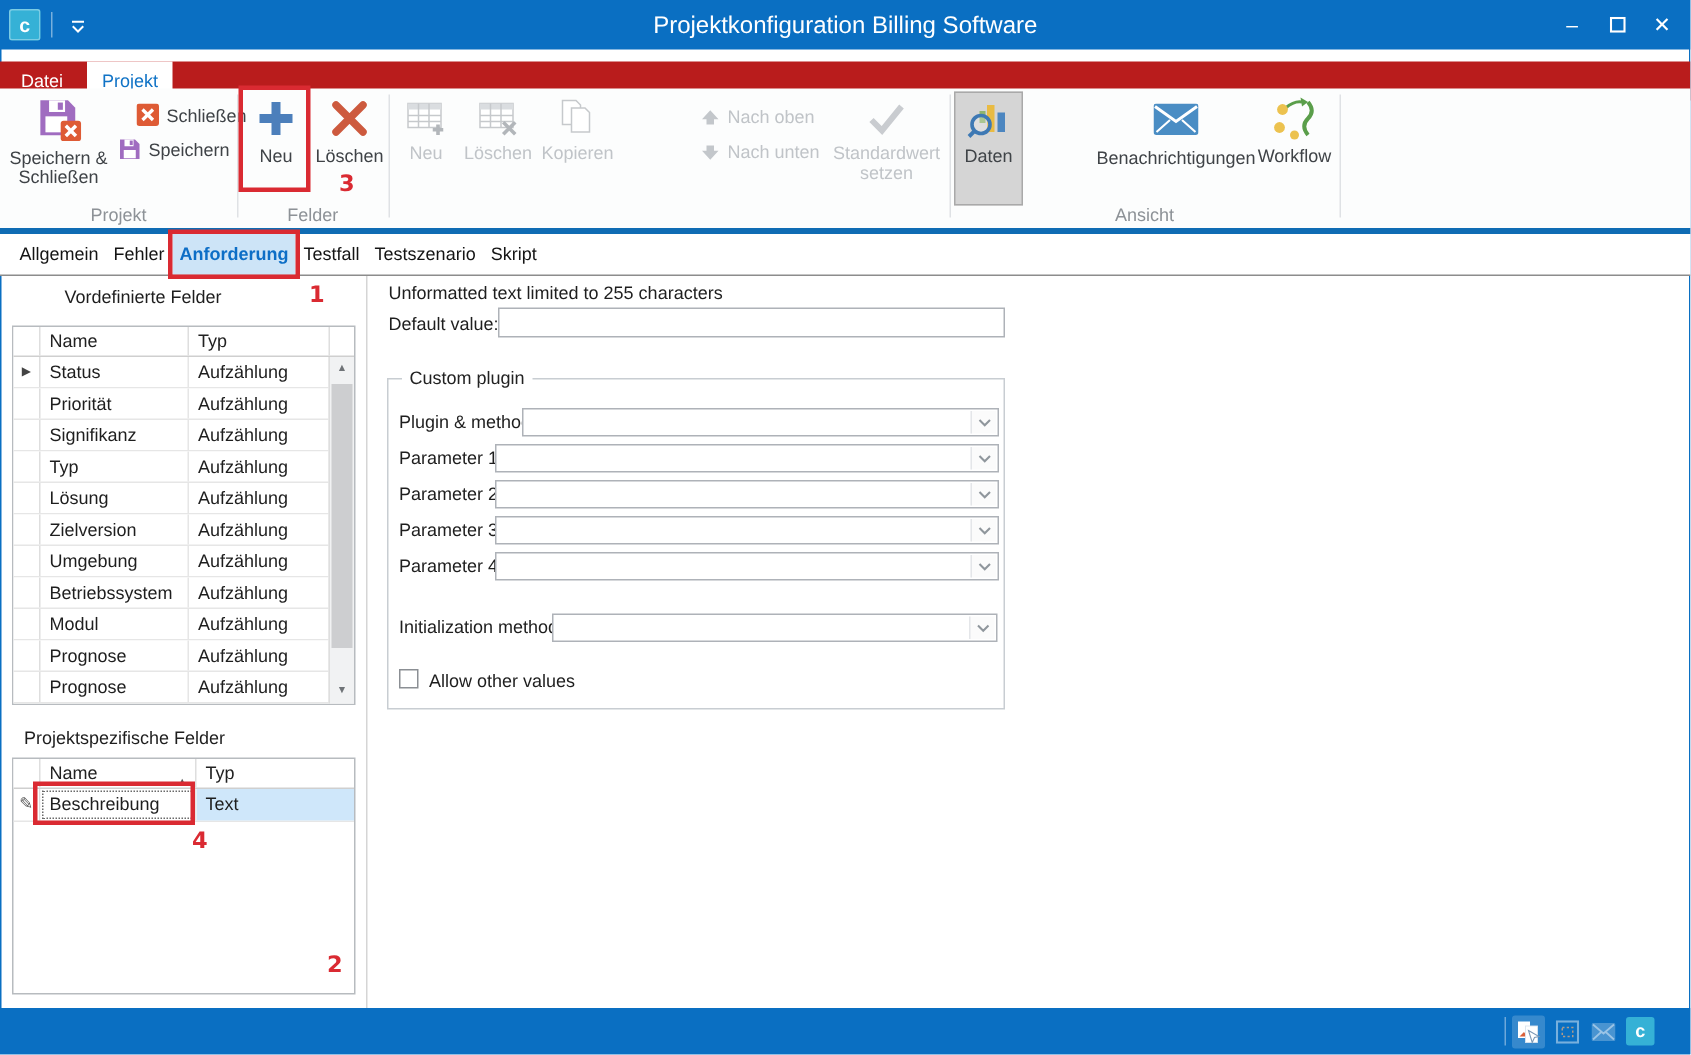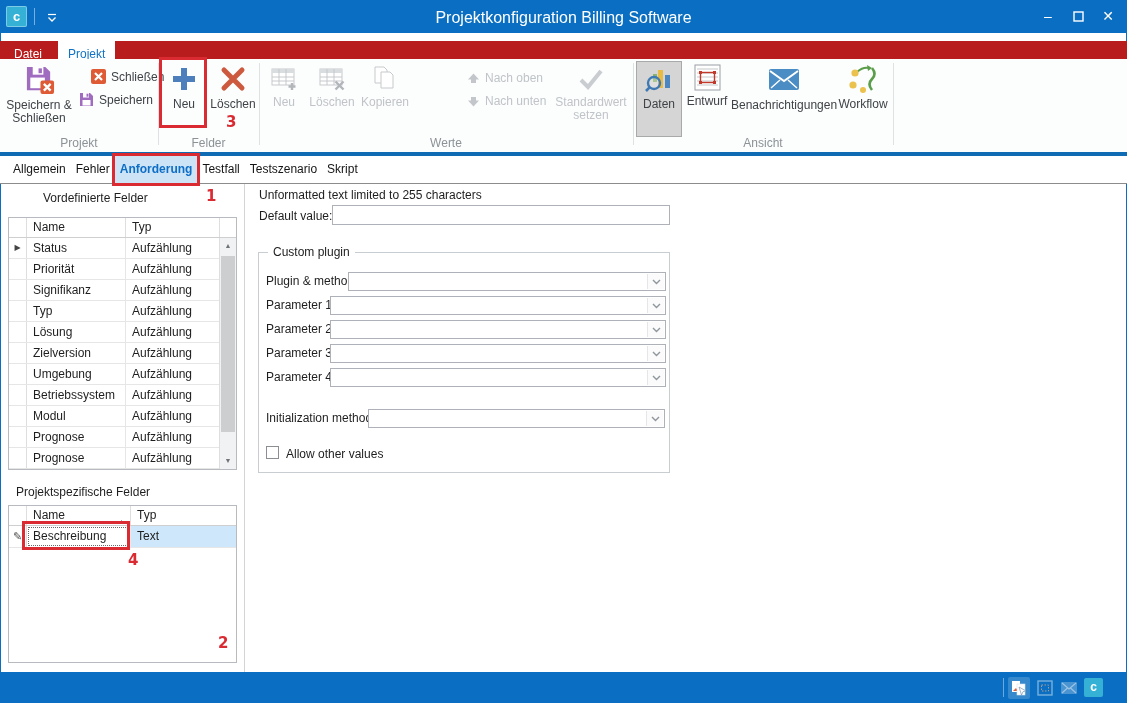--- a/index.html
+++ b/index.html
@@ -225,48 +225,33 @@
         </svg><span>Nach unten</span>
     </div>
     <div class="bigbtn dis" style="left:550px;width:82px;">
       <span class="bicon">
         <svg width="28" height="28" viewBox="0 0 28 28">
             <path d="M4 16l7 7L24 7" stroke="#c9ccd0" stroke-width="4" fill="none"></path>
           </svg>
       </span>
       <span class="blabel">Standardwert setzen</span>
     </div>
-    <div class="glabel" style="left:259px;width:374px;">Werte</div>
     <div class="gsep" style="left:633px;"></div>
 
     <div class="bigbtn sel-view" style="left:636px;width:46px;">
       <span class="bicon">
         <svg width="30" height="30" viewBox="0 0 30 30">
             <rect x="9" y="10" width="4" height="8" fill="#8fb56d"></rect>
             <rect x="14" y="6" width="5" height="18" fill="#e9bb43"></rect>
             <rect x="21" y="11" width="5" height="13" fill="#4c86c0"></rect>
             <circle cx="10" cy="19" r="6" fill="rgba(255,255,255,.25)" stroke="#3e79b4" stroke-width="2.4"></circle>
             <path d="M5.8 23.2L2 27" stroke="#3e79b4" stroke-width="2.6"></path>
           </svg>
       </span>
       <span class="blabel">Daten</span>
-    </div>
-    <div class="bigbtn" style="left:684px;width:46px;">
-      <span class="bicon">
-        <svg width="27" height="27" viewBox="0 0 27 27">
-            <rect x="1" y="1" width="25" height="25" fill="#fff" stroke="#9aa0a6"></rect>
-            <path d="M3 5h21M3 9h21M3 13h21M3 17h21M3 21h21" stroke="#c3c7cb"></path>
-            <rect x="6.5" y="8.5" width="14" height="10" fill="none" stroke="#c0392b" stroke-width="1.4"></rect>
-            <rect x="5" y="7" width="3" height="3" fill="#c0392b"></rect>
-            <rect x="19" y="7" width="3" height="3" fill="#c0392b"></rect>
-            <rect x="5" y="17" width="3" height="3" fill="#c0392b"></rect>
-            <rect x="19" y="17" width="3" height="3" fill="#c0392b"></rect>
-          </svg>
-      </span>
-      <span class="blabel">Entwurf</span>
     </div>
     <div class="bigbtn" style="left:731px;width:106px;">
       <span class="bicon" style="margin-top:7px;">
         <svg width="30" height="21" viewBox="0 0 30 21">
             <rect width="30" height="21" rx="2" fill="#4a8dc4"></rect>
             <path d="M1 2l14 10L29 2" stroke="#fff" stroke-width="2" fill="none"></path>
             <path d="M2 19l9-8M28 19l-9-8" stroke="#fff" stroke-width="1.4"></path>
           </svg>
       </span>
       <span class="blabel" style="margin-top:6px;">Benachrichtigungen</span>

